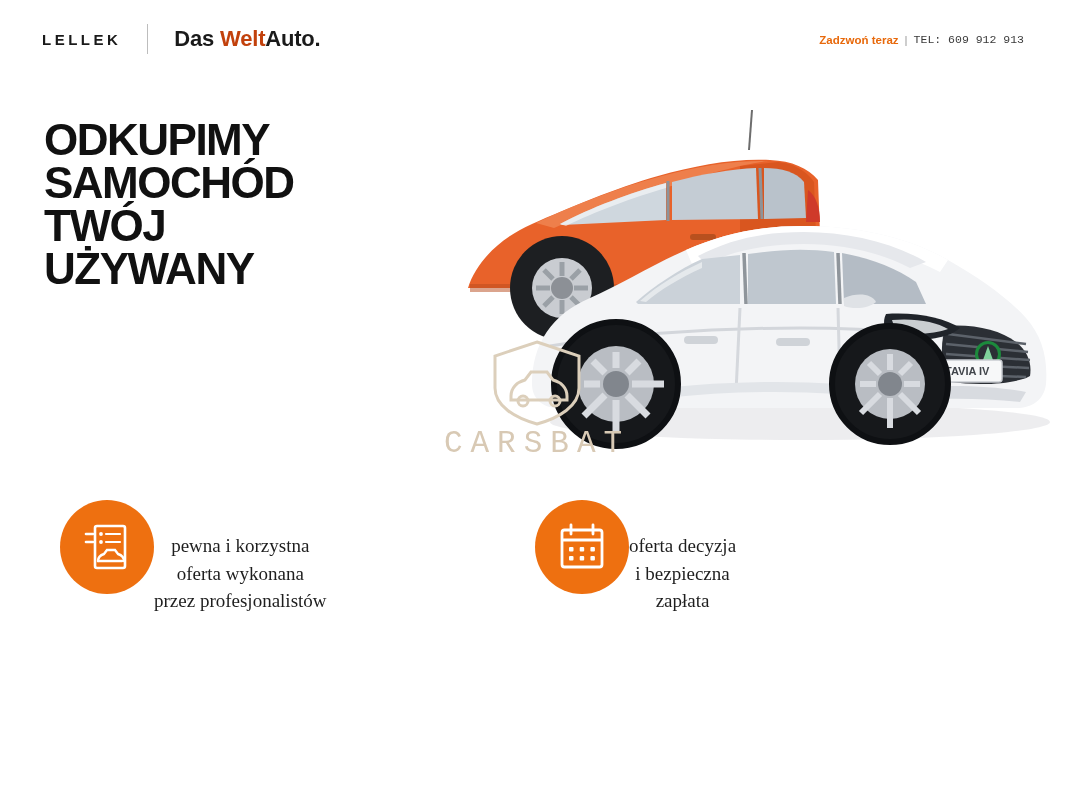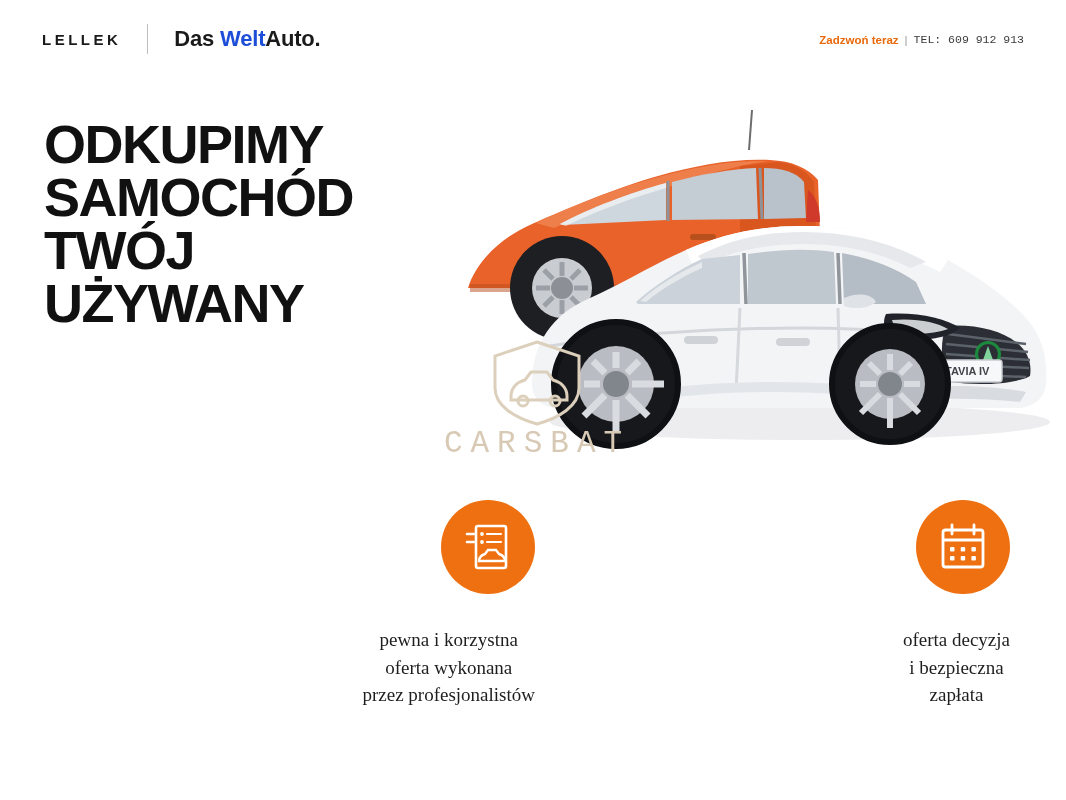--- a/index.html
+++ b/index.html
@@ -39,21 +39,21 @@
     height: 30px;
     background: #bdbdbd;
     margin: 0 26px;
   }
   .brand-weltauto {
     font-size: 22px;
     font-weight: bold;
     color: #1a1a1a;
     letter-spacing: -0.2px;
   }
-  .brand-weltauto .welt { color: #1d4ed8; }
+  .brand-weltauto .welt { color: #c2410c; }
   .header-right {
     margin-left: auto;
     font-size: 11.5px;
     color: #3a3a3a;
     display: flex;
     align-items: flex-end;
     gap: 0px;
     white-space: nowrap;
   }
   .header-right .call-now {
@@ -65,21 +65,21 @@
     margin: 0 6px;
   }
   .header-right .tel { color: #3a3a3a; font-family: Liberation Mono, monospace; }
 
   
   .headline {
     position: absolute;
     left: 44px;
     top: 118px;
     width: 520px;
-    font-size: 54px;
+    font-size: 44px;
     line-height: 0.98;
     font-weight: bold;
     letter-spacing: -1.5px;
     color: #111111;
     z-index: 6;
   }
   .headline div { white-space: nowrap; }
 
   
   .watermark {
@@ -123,22 +123,21 @@
     left: 60px;
     top: 500px;
     width: 950px;
     height: 270px;
     display: flex;
     align-items: flex-start;
   }
   .feature {
     flex: 1 1 0;
     display: flex;
-    flex-direction: column;
-    align-items: flex-end;
+    align-items: flex-start;
   }
   .feature-icon {
     width: 94px;
     height: 94px;
     border-radius: 50%;
     background: #ee7010;
     display: flex;
     align-items: center;
     justify-content: center;
   }

